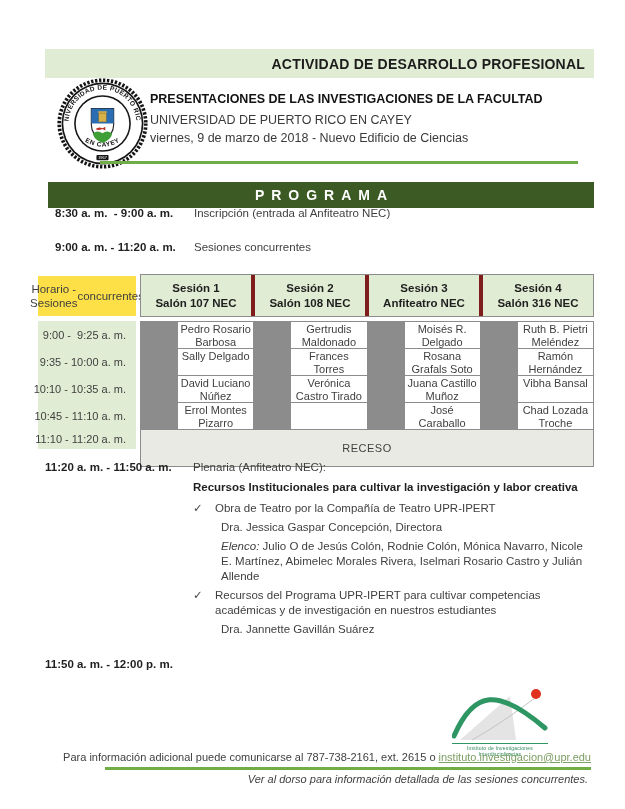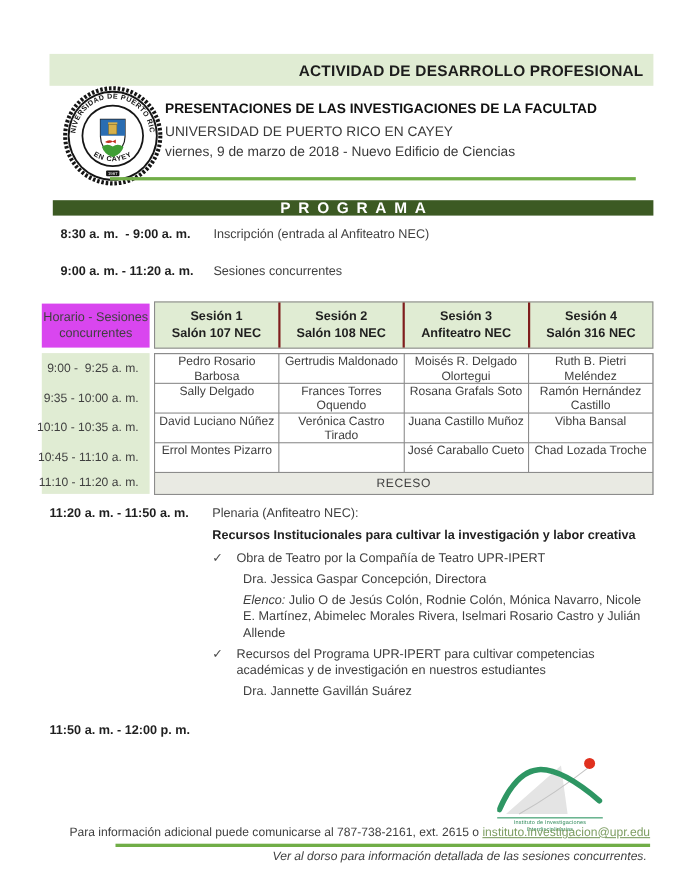--- a/index.html
+++ b/index.html
@@ -15,58 +15,58 @@
   .top-banner span{font-size:14px;font-weight:bold;color:#1c1c1c;letter-spacing:.2px;}
   
   .seal{position:absolute;left:56px;top:77px;width:93px;height:93px;}
   .header-text{position:absolute;left:150px;top:92px;width:443px;text-align:left;}
   .doc-title{font-size:12.5px;font-weight:bold;color:#121212;margin:0 0 7px 0;}
   .doc-university{font-size:12.5px;color:#3a3a3a;margin:0 0 4px 0;}
   .doc-date{font-size:12.5px;color:#3a3a3a;margin:0;}
   .header-rule{position:absolute;left:100px;top:161px;width:478px;height:3px;background:#70ad47;}
   
   .programa-bar{
-    position:absolute;left:48px;top:182px;width:546px;height:14px;background:#3c5a23;
+    position:absolute;left:48px;top:182px;width:546px;height:26px;background:#3c5a23;
     display:flex;align-items:center;justify-content:center;
   }
   .programa-bar span{color:#fff;font-weight:bold;font-size:14px;letter-spacing:7px;text-indent:7px;}
   
   .sched-row{position:absolute;left:55px;width:540px;display:flex;font-size:11.5px;line-height:14px;}
   .t-label{font-weight:bold;color:#1f1f1f;width:139px;flex-shrink:0;white-space:pre;}
   .t-desc{color:#3f3f3f;}
   
   .corner-cell{
-    position:absolute;left:38px;top:276px;width:98px;height:40px;background:#d946ef;
-    display:flex;flex-direction:column;align-items:center;justify-content:center;
+    position:absolute;left:38px;top:276px;width:98px;height:40px;background:#fde047;
+    display:flex;flex-direction:row;align-items:center;justify-content:center;
     font-size:11.5px;line-height:14px;color:#3f3f3f;text-align:center;
   }
   .session-headers{
     position:absolute;left:140px;top:274px;width:454px;height:43px;box-sizing:border-box;
     border:1px solid #8c8c8c;background:#e0ecd3;display:flex;
   }
   .sh-cell{
     flex:1;display:flex;flex-direction:column;align-items:center;justify-content:center;
     font-size:11.5px;font-weight:bold;color:#1f1f1f;line-height:14.5px;text-align:right;
   }
-  .sh-cell + .sh-cell{border-left:2px solid #7f1d1d;}
+  .sh-cell + .sh-cell{border-left:4px solid #7f1d1d;}
   .time-col{position:absolute;left:38px;top:321px;width:98px;background:#e0ecd3;}
   .time-cell{height:27px;display:flex;align-items:center;justify-content:flex-end;
     padding-right:10px;font-size:11px;color:#3f3f3f;white-space:pre;}
   .time-cell.small{height:20px;}
   .names-grid{
     position:absolute;left:140px;top:321px;width:454px;box-sizing:border-box;
     background:#8c8c8c;border:1px solid #8c8c8c;display:grid;
     grid-template-columns:repeat(4,1fr);gap:1px;
   }
   .name-cell{
     height:26px;background:#fff;font-size:11px;line-height:12.5px;text-align:center;
-    padding:1px 2px 0 2px;box-sizing:border-box;color:#3f3f3f;overflow:hidden;
+    padding:1px 2px 0 2px;box-sizing:border-box;color:#3f3f3f;overflow:hidden;margin-left:37px;
   }
   .receso-row{
-    grid-column:1 / -1;height:19px;background:#e9eae3;display:flex;align-items:center;
+    grid-column:1 / -1;height:36px;background:#e9eae3;display:flex;align-items:center;
     justify-content:center;font-size:11px;color:#3f3f3f;letter-spacing:.5px;
   }
   
   .plenary{position:absolute;left:45px;top:460px;width:548px;display:flex;font-size:11.5px;line-height:15px;}
   .plenary .t-label{width:148px;}
   .plenary-content{flex:1;}
   .plenary-heading{margin:0 0 5px 0;color:#3f3f3f;}
   .plenary-title{margin:0 0 6px 0;font-weight:bold;color:#1f1f1f;width:392px;}
   .check-item{display:flex;margin:0 0 4px 0;width:392px;}
   .check-mark{width:22px;flex-shrink:0;color:#4a4a4a;}

